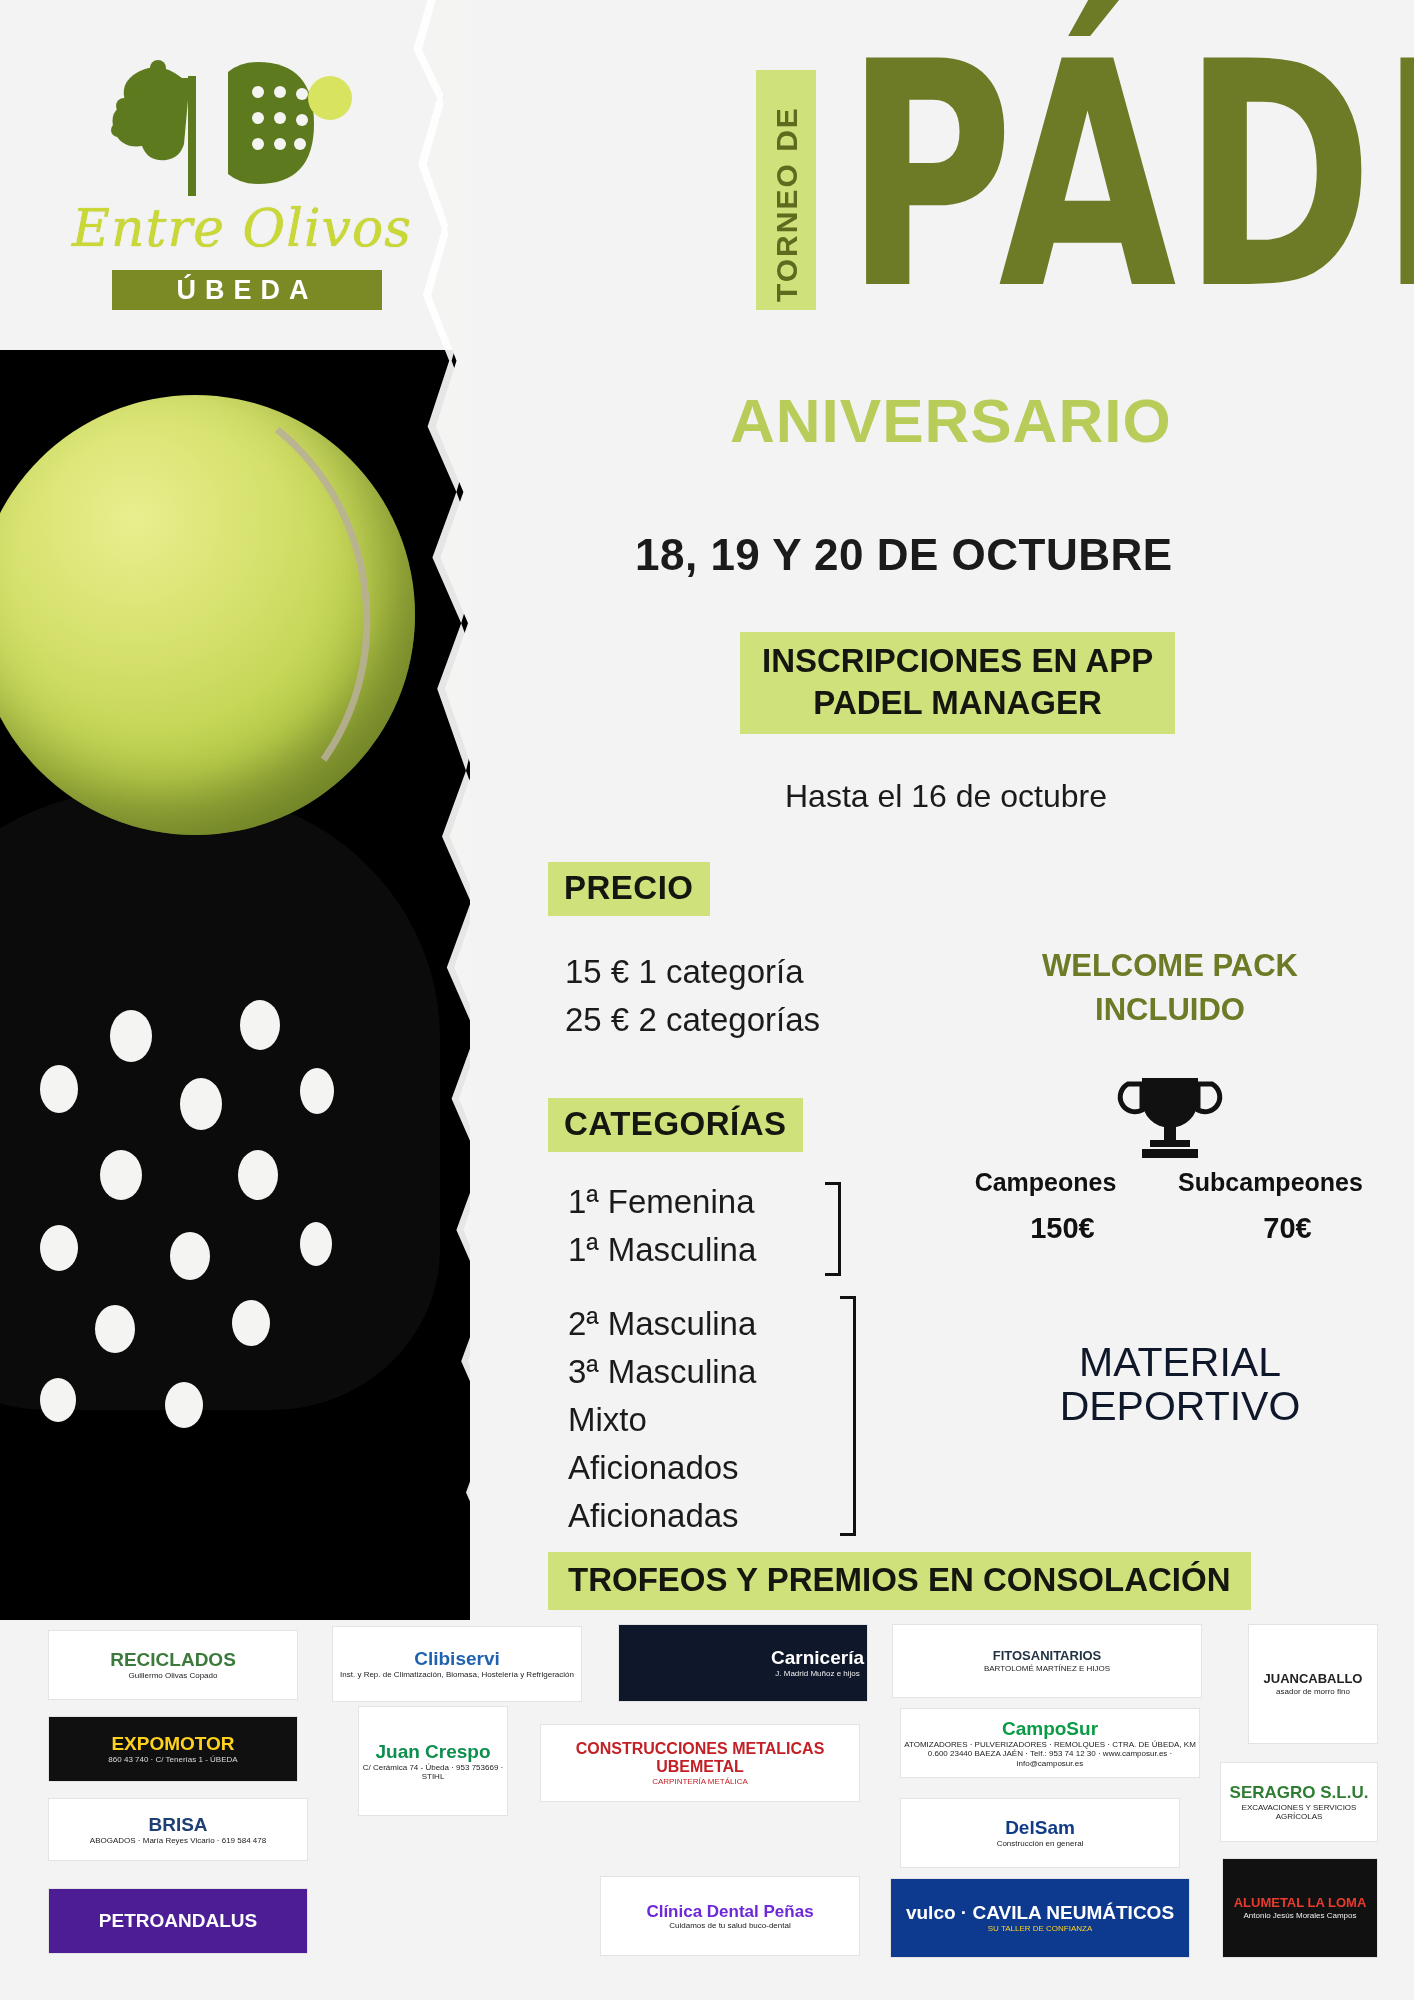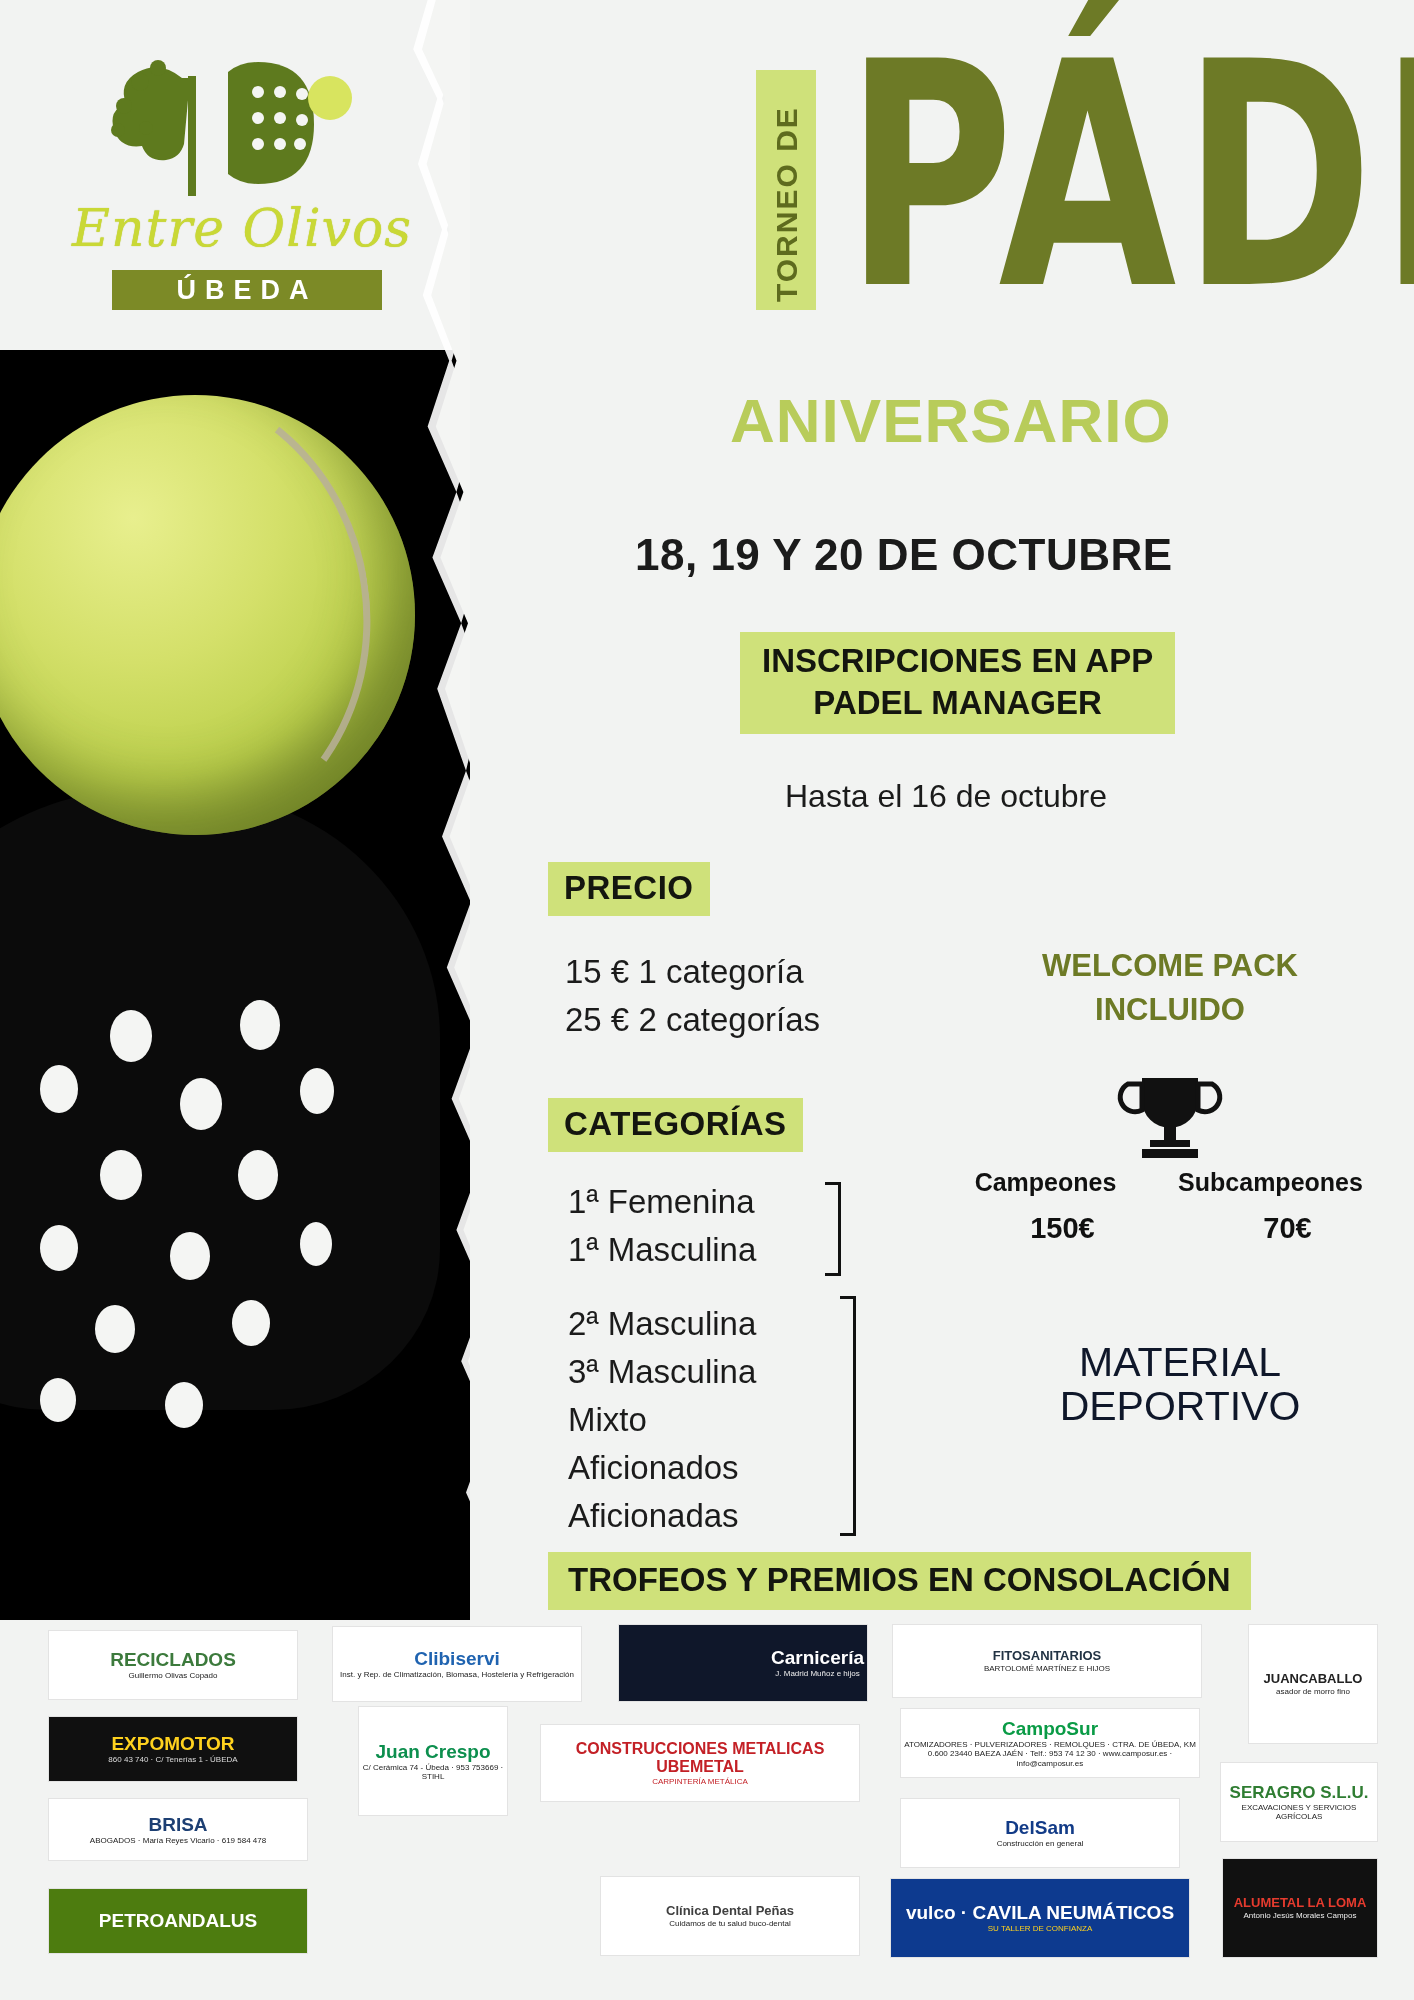--- a/index.html
+++ b/index.html
@@ -516,28 +516,28 @@
     </div>
   </div>
 
   <div class="sp" style="left:900px;top:178px;width:280px;height:70px;">
     <div>
       <div class="big" style="color:#123b87;">DelSam</div>
       <div class="small">Construcción en general</div>
     </div>
   </div>
 
-  <div class="sp" style="left:48px;top:268px;width:260px;height:66px;background:#4d7c0f;color:#fff;">
+  <div class="sp" style="left:48px;top:268px;width:260px;height:66px;background:#4c1d95;color:#fff;">
     <div class="big" style="color:#fff;">PETROANDALUS</div>
   </div>
 
 
   <div class="sp" style="left:600px;top:256px;width:260px;height:80px;">
     <div>
-      <div style="font-size:13px;font-weight:bold;color:#404040;">Clínica Dental Peñas</div>
+      <div style="font-size:17px;font-weight:bold;color:#6d28d9;">Clínica Dental Peñas</div>
       <div class="small">Cuidamos de tu salud buco-dental</div>
     </div>
   </div>
 
   <div class="sp" style="left:890px;top:258px;width:300px;height:80px;background:#0d3a8f;color:#fff;">
     <div>
       <div class="big" style="color:#fff;">vulco · CAVILA NEUMÁTICOS</div>
       <div class="small" style="color:#ffd21e;">SU TALLER DE CONFIANZA</div>
     </div>
   </div>

